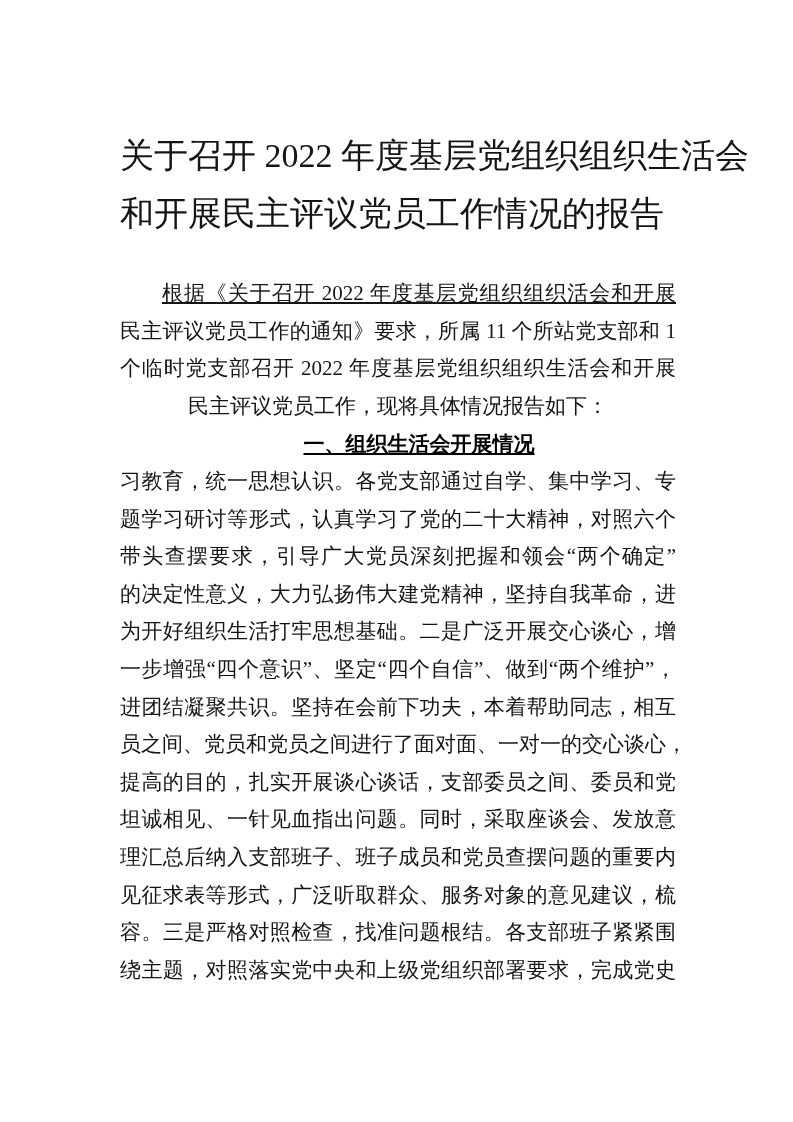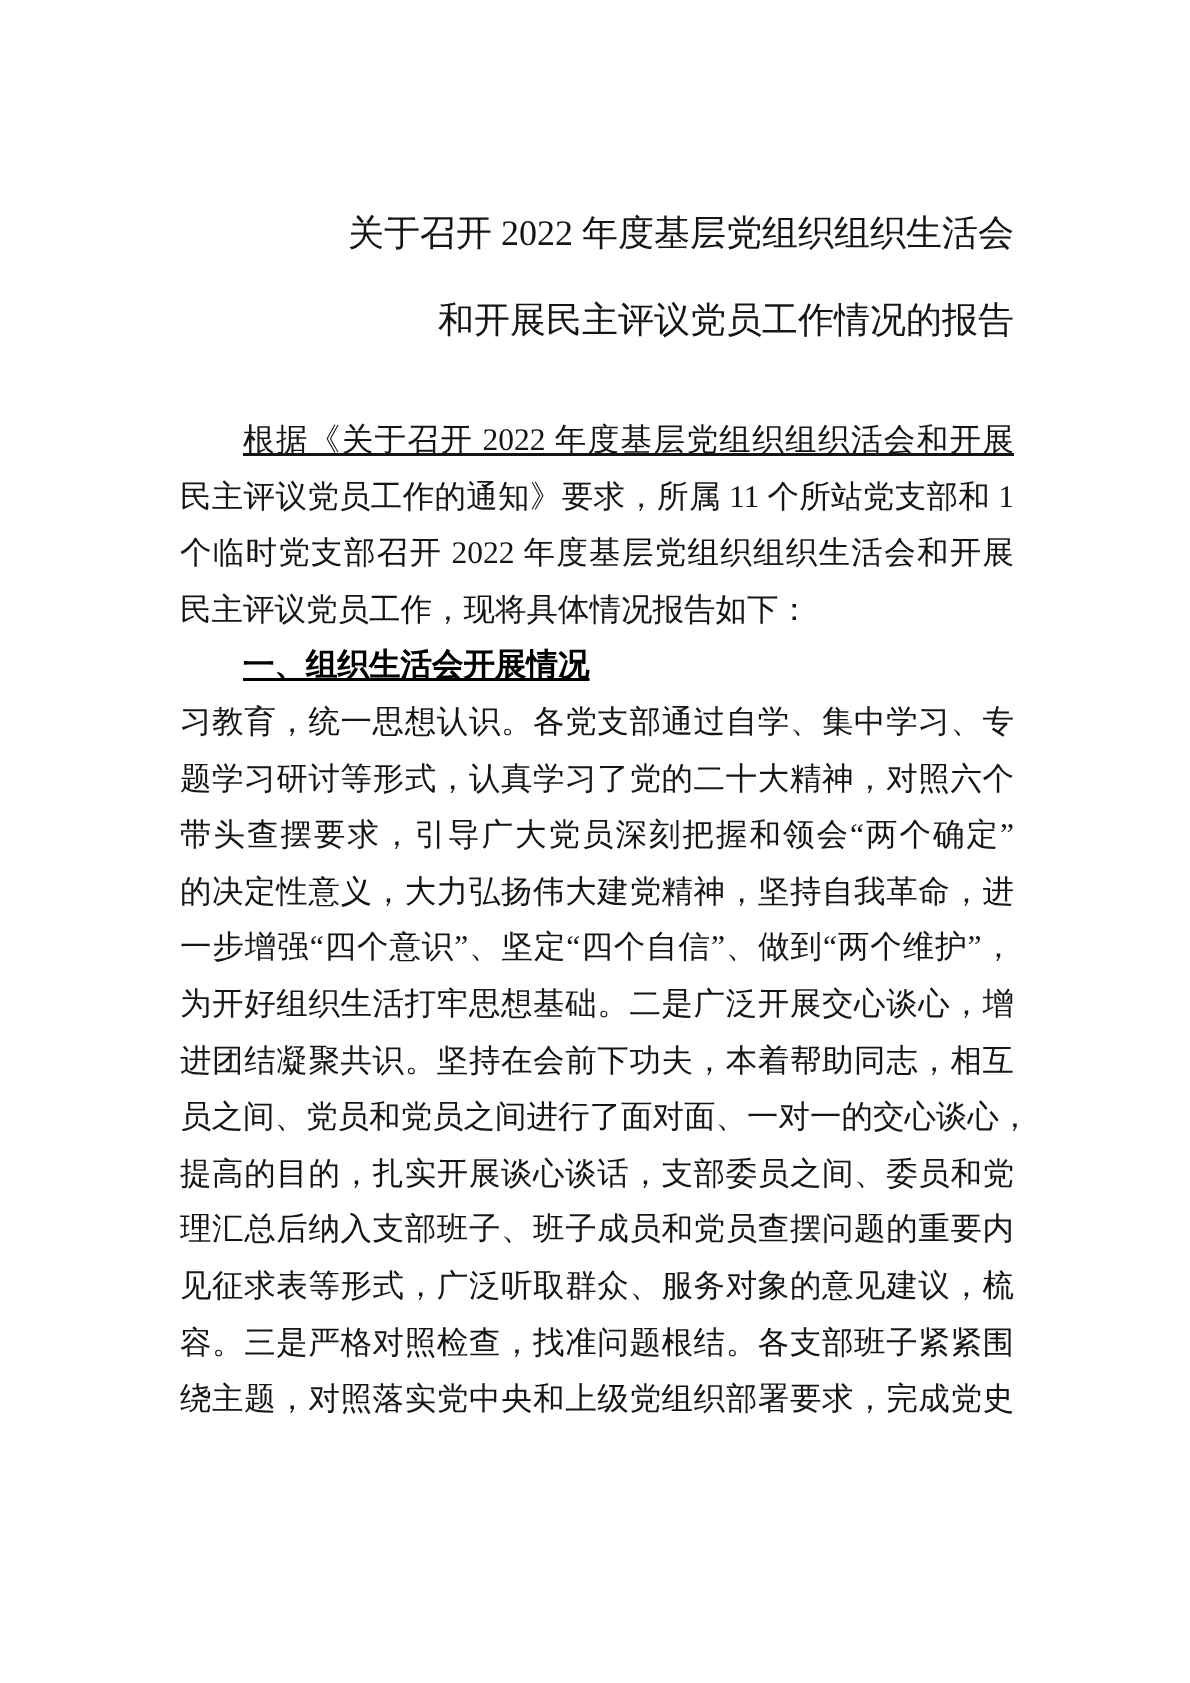--- a/index.html
+++ b/index.html
@@ -12,38 +12,38 @@
     width: 793px;
     height: 1122px;
     background: #ffffff;
     box-sizing: border-box;
     padding: 127px 117px 0 120px;
     overflow: hidden;
     font-family: "Liberation Serif", "DejaVu Serif", serif;
     color: #151515;
   }
   .title .title-line {
-    font-size: 24px;
+    font-size: 34px;
     line-height: 58px;
-    text-align: right;
+    text-align: left;
     font-weight: 400;
     white-space: nowrap;
   }
   .doc-body {
     margin-top: 32px;
   }
   .block {
     margin: 0;
   }
   .line {
     font-size: 21px;
     line-height: 37.6px;
     height: 37.6px;
     white-space: nowrap;
-    text-align: left;
+    text-align: center;
   }
   .line.fill {
     text-align: justify;
     text-align-last: justify;
   }
   .line.indent {
     text-indent: 2em;
     text-decoration: underline;
   }
   .heading .line {
@@ -68,24 +68,25 @@
         <div class="line">民主评议党员工作，现将具体情况报告如下：</div>
       </div>
       <div class="block heading">
         <div class="line indent">一、组织生活会开展情况</div>
       </div>
       <div class="block para">
         <div class="line fill">习教育，统一思想认识。各党支部通过自学、集中学习、专</div>
         <div class="line fill">题学习研讨等形式，认真学习了党的二十大精神，对照六个</div>
         <div class="line fill">带头查摆要求，引导广大党员深刻把握和领会“两个确定”</div>
         <div class="line fill">的决定性意义，大力弘扬伟大建党精神，坚持自我革命，进</div>
+        <div class="line fill">为开好组织生活打牢思想基础。二是广泛开展交心谈心，增</div>
         <div class="line fill">一步增强“四个意识”、坚定“四个自信”、做到“两个维护”，</div>
-        <div class="line fill">为开好组织生活打牢思想基础。二是广泛开展交心谈心，增</div>
         <div class="line fill">进团结凝聚共识。坚持在会前下功夫，本着帮助同志，相互</div>
         <div class="line fill">员之间、党员和党员之间进行了面对面、一对一的交心谈心，</div>
         <div class="line fill">提高的目的，扎实开展谈心谈话，支部委员之间、委员和党</div>
+        <div class="line fill">坦诚相见、一针见血指出问题。同时，采取座谈会、发放意</div>
         <div class="line fill">理汇总后纳入支部班子、班子成员和党员查摆问题的重要内</div>
         <div class="line fill">见征求表等形式，广泛听取群众、服务对象的意见建议，梳</div>
         <div class="line fill">容。三是严格对照检查，找准问题根结。各支部班子紧紧围</div>
         <div class="line fill">绕主题，对照落实党中央和上级党组织部署要求，完成党史</div>
       </div>
     </div>
 </div>
 
 </body></html>

